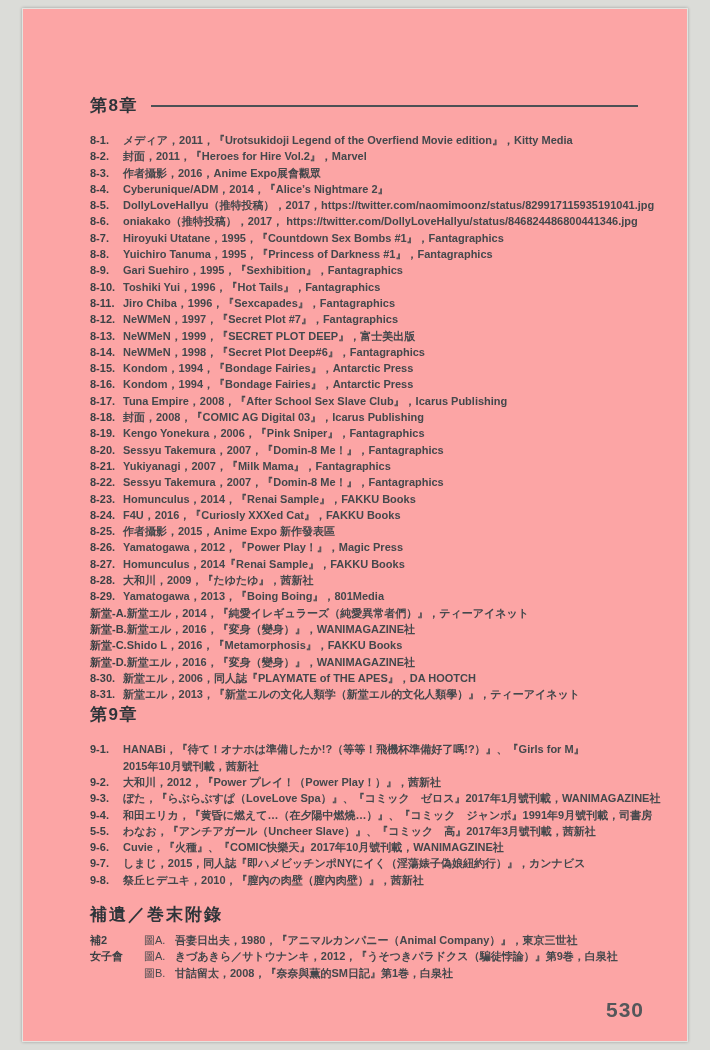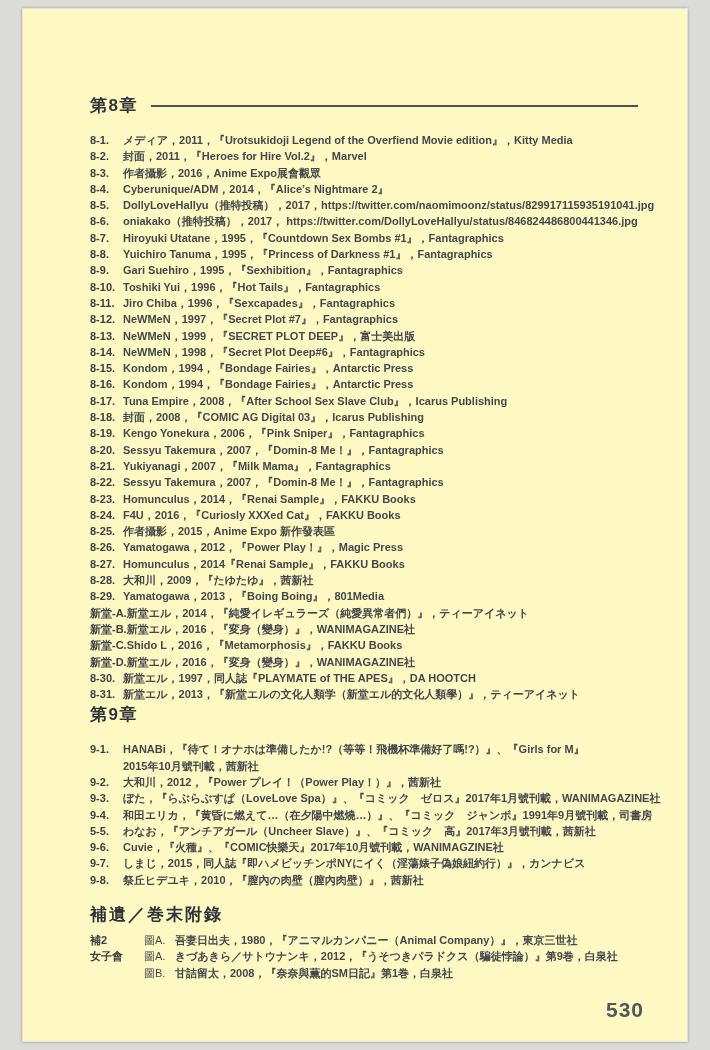--- a/index.html
+++ b/index.html
@@ -4,21 +4,21 @@
 <style>
   html,body{margin:0;padding:0;}
   body{
     width:710px;height:1050px;position:relative;
     background:#dbdcd8;
     font-family:"Liberation Sans","DejaVu Sans",sans-serif;
     overflow:hidden;
   }
   .page{
     position:absolute;left:22px;top:8px;width:666px;height:1034px;
-    background:#fef9c3;
+    background:#fca5a5;
     box-shadow:0 0 3px rgba(0,0,0,.28), inset 0 0 0 1px #e3e3df;
   }
   .content{
     position:absolute;left:68px;top:87px;right:22px;
   }
   .chapter-heading{
     display:flex;align-items:center;
     font-size:17px;font-weight:bold;color:#2f353a;
     letter-spacing:1.5px;height:20px;margin-bottom:17px;
   }
@@ -189,21 +189,21 @@
         <div class="ref-row">
           <span class="ref-label">新堂-C.</span>
           <span class="ref-text">Shido L，2016，『Metamorphosis』，FAKKU Books</span>
         </div>
         <div class="ref-row">
           <span class="ref-label">新堂-D.</span>
           <span class="ref-text">新堂エル，2016，『変身（變身）』，WANIMAGAZINE社</span>
         </div>
         <div class="ref-row">
           <span class="ref-label">8-30.</span>
-          <span class="ref-text">新堂エル，1997，同人誌『PLAYMATE of THE APES』，DA HOOTCH</span>
+          <span class="ref-text">新堂エル，2006，同人誌『PLAYMATE of THE APES』，DA HOOTCH</span>
         </div>
         <div class="ref-row">
           <span class="ref-label">8-31.</span>
           <span class="ref-text">新堂エル，2013，『新堂エルの文化人類学（新堂エル的文化人類學）』，ティーアイネット</span>
         </div>
       </div>
 
     <div class="chapter-heading gap-before-ch9">
       <span>第9章</span>
     </div>

